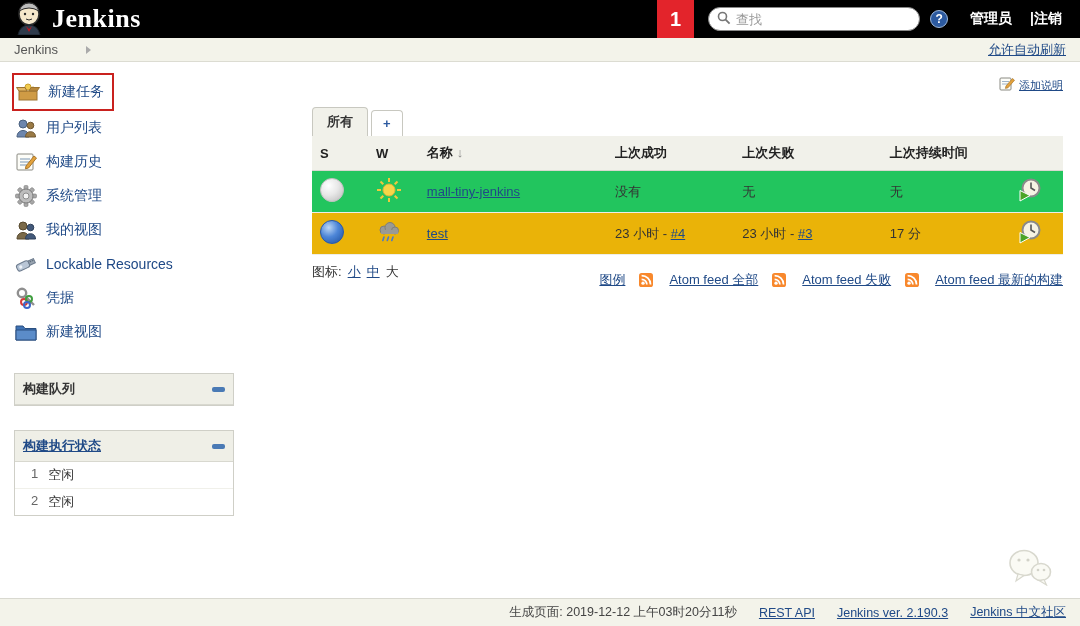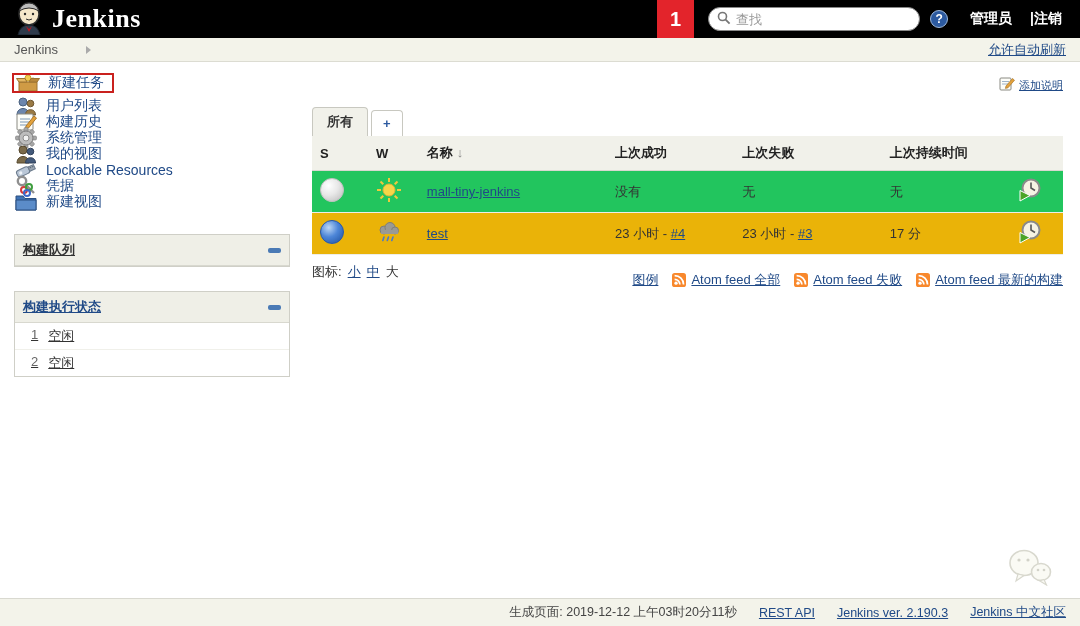--- a/index.html
+++ b/index.html
@@ -62,30 +62,30 @@
   }
   .breadcrumb-spacer { flex: 1; }
   .auto-refresh { font-size: 13px; }
 
   
   .content { display: flex; padding-top: 13px; }
   .sidebar { width: 312px; padding-left: 14px; flex-shrink: 0; }
   .main { flex: 1; padding-right: 17px; }
 
   
-  .task { display: flex; align-items: center; gap: 8px; height: 16px; cursor: pointer; }
+  .task { display: flex; align-items: center; gap: 8px; height: 34px; cursor: pointer; }
   .task a { text-decoration: none; font-size: 14px; color: #204a87; }
   .task .sicon { width: 24px; height: 24px; flex-shrink: 0; }
   .task.highlighted {
     display: inline-flex; padding: 1px 8px 1px 2px;
     outline: 2px solid #c9211e; margin-bottom: 2px;
   }
 
   
-  .panel { width: 276px; border: 1px solid #cfcfc7; margin-top: 24px; background: #fff; text-decoration: underline; }
+  .panel { width: 220px; border: 1px solid #cfcfc7; margin-top: 24px; background: #fff; }
   .panel-hd {
     background: #efefe7; border-bottom: 1px solid #d8d8cf; padding: 6px 8px;
     display: flex; align-items: center; justify-content: space-between;
   }
   .panel-hd .ptitle { font-weight: bold; color: #333; font-size: 13px; text-decoration: none; }
   .panel-hd .ptitle.linked { color: #204a87; text-decoration: underline; }
   .collapse-btn { width: 13px; height: 5px; background: #4a7ab5; border-radius: 2px; cursor: pointer; }
   .panel-row { padding: 6px 8px; font-size: 13px; color: #333; border-bottom: 1px solid #f0f0ea; }
   .panel-row:last-child { border-bottom: none; }
   .exec-row { display: flex; gap: 10px; padding: 4px 8px 4px 16px; border-bottom: 1px solid #f0f0ea; }
@@ -119,21 +119,21 @@
   .sort-arrow { color: #888; font-weight: normal; margin-left: 4px; }
   .ball { width: 24px; height: 24px; border-radius: 50%; display: inline-block; }
   .ball.white { background: radial-gradient(circle at 35% 30%, #ffffff 0%, #e8e8e8 45%, #b9b9b9 100%); border: 1px solid #c0c0c0; }
   .ball.blue  { background: radial-gradient(circle at 35% 30%, #bcd7f5 0%, #4d86d8 45%, #1d4f9e 100%); border: 1px solid #2b5aa6; }
   .wicon, .action-icon { width: 26px; height: 26px; display: inline-block; cursor: pointer; }
 
   .table-footer { display: flex; justify-content: space-between; align-items: flex-start; margin-top: 8px; }
   .icon-size { display: flex; gap: 6px; align-items: center; color: #333; }
   .icon-size .cur { color: #333; }
   .feeds { display: flex; gap: 14px; align-items: center; margin-top: 8px; }
-  .feed-item { display: flex; gap: 5px; align-items: center; }
+  .feed-item { display: flex; gap: 16px; align-items: center; }
   .rss { width: 14px; height: 14px; display: inline-block; }
 
   
   .watermark {
     position: absolute; right: 28px; top: 548px;
     display: flex; align-items: center; gap: 6px;
     color: #dbdbd2; font-size: 30px; font-weight: bold;
     text-shadow: 1px 1px 0 #ffffff, -1px -1px 1px #c9c9bf;
     pointer-events: none;
   }

